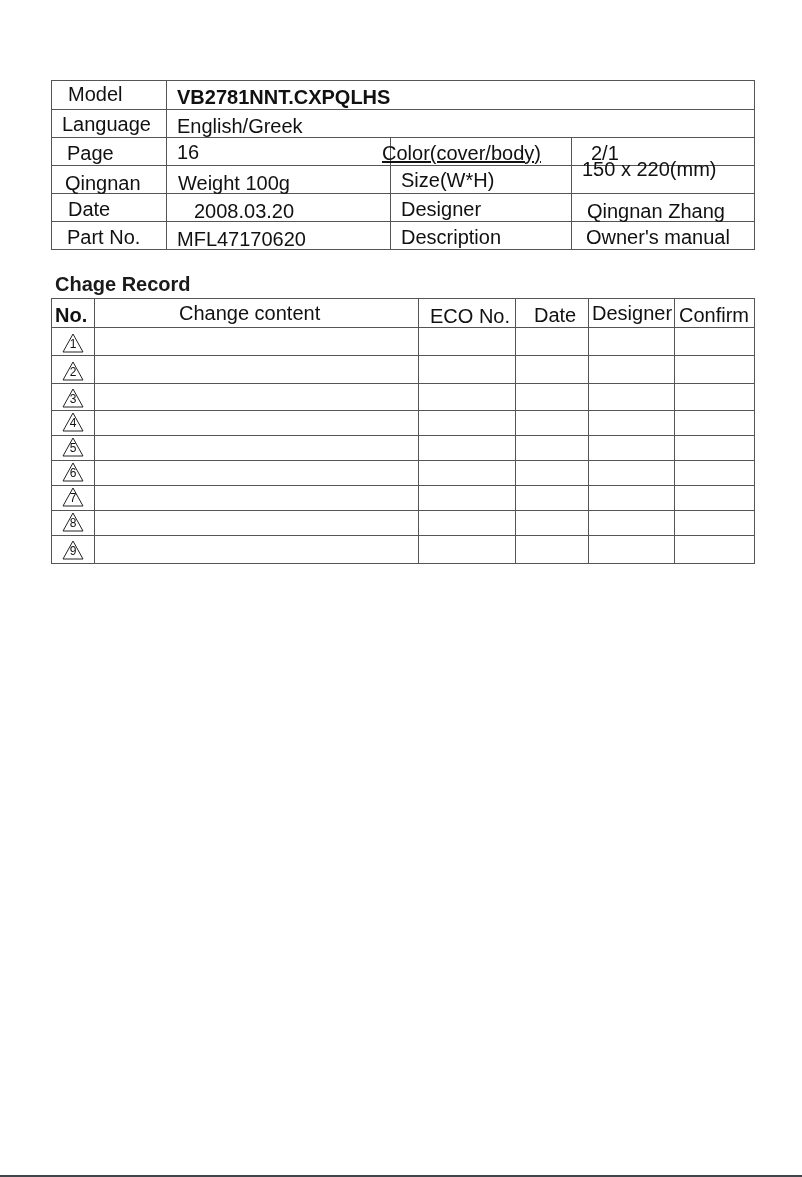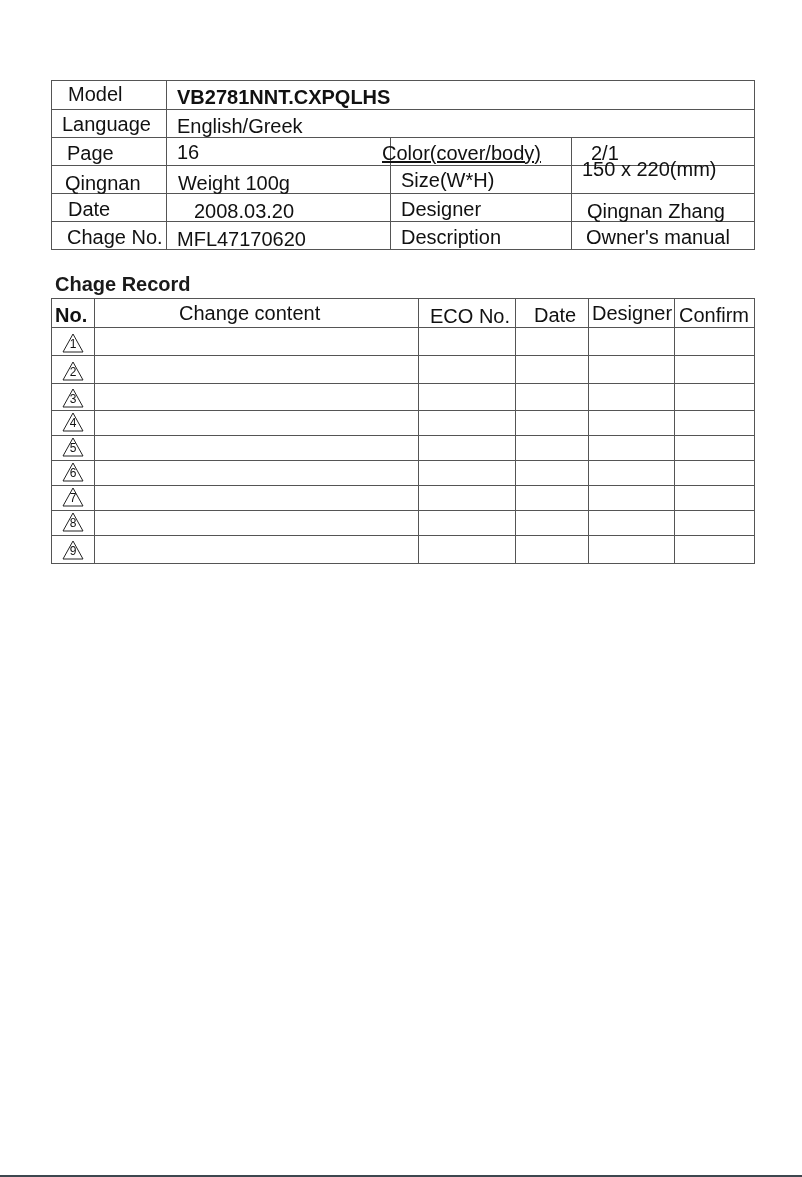--- a/index.html
+++ b/index.html
@@ -47,21 +47,21 @@
   <div class="txt" style="left:65px;top:173px;">Qingnan</div>
   <div class="txt" style="left:178px;top:173px;">Weight 100g</div>
   <div class="txt" style="left:401px;top:170px;">Size(W*H)</div>
   <div class="txt" style="left:582px;top:159px;">150 x 220(mm)</div>
 
   <div class="txt" style="left:68px;top:199px;">Date</div>
   <div class="txt" style="left:178px;top:201px;margin-left:16px;">2008.03.20</div>
   <div class="txt" style="left:401px;top:199px;">Designer</div>
   <div class="txt" style="left:587px;top:201px;">Qingnan Zhang</div>
 
-  <div class="txt" style="left:67px;top:227px;">Chage No.</div>
+  <div class="txt" style="left:67px;top:227px;">Part No.</div>
   <div class="txt" style="left:177px;top:229px;">MFL47170620</div>
   <div class="txt" style="left:401px;top:227px;">Description</div>
   <div class="txt" style="left:586px;top:227px;">Owner's manual</div>
 </div>
 
 <div class="title" style="left:55px;top:273px;">Chage Record</div>
 
 <div>
 
   <div class="hline" style="left:51px;top:298px;width:704px;"></div>

